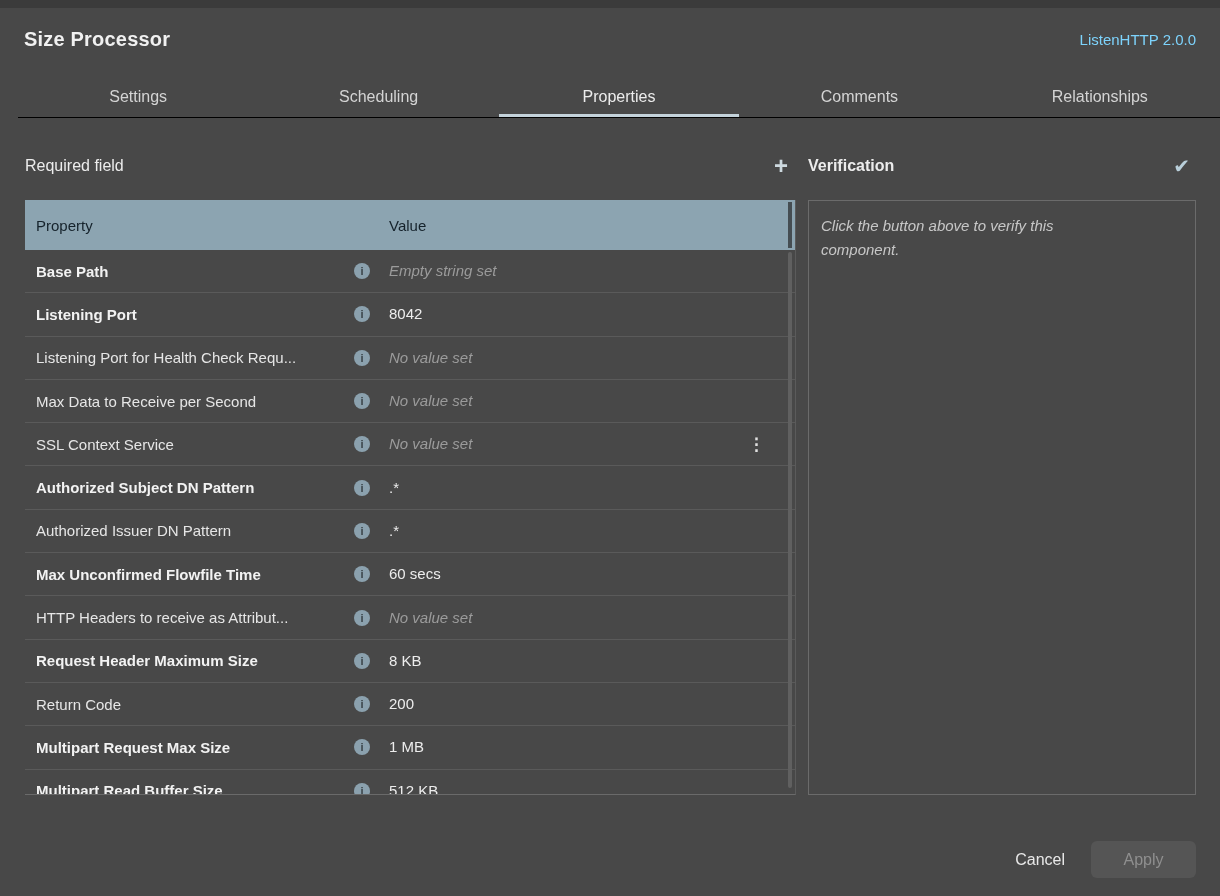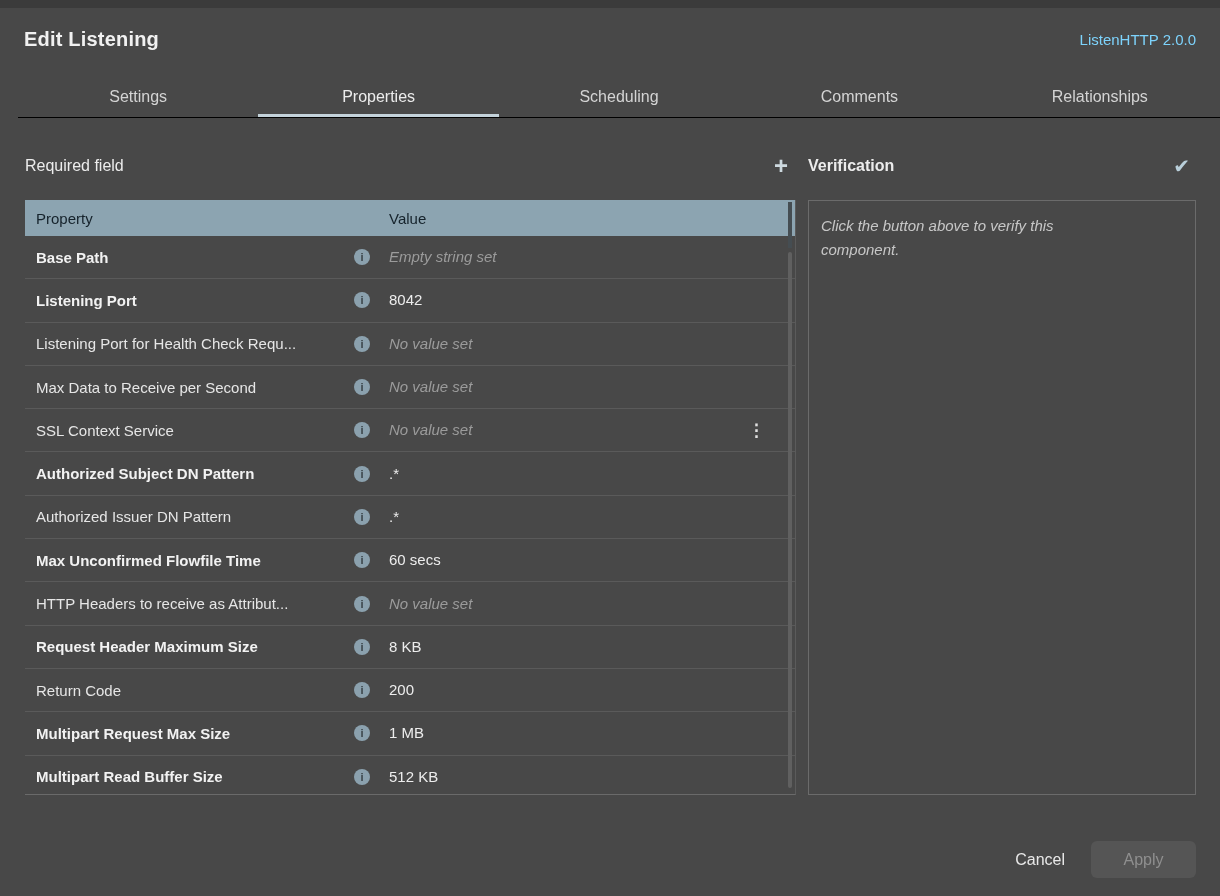--- a/index.html
+++ b/index.html
@@ -75,21 +75,21 @@
   
   .prop-table {
     position: relative;
     width: 771px; height: 595px;
     overflow: hidden;
     border-bottom: 1px solid #6a6a6a;
     border-right: 1px solid #5b5b5b;
   }
   .thead {
     display: flex; align-items: center;
-    height: 36px; background: #8ca4b1;
+    height: 50px; background: #8ca4b1;
     color: #15222b; font-size: 15px; font-weight: 500;
     padding-left: 11px;
   }
   .th-property { width: 353px; }
   .th-value { flex: 1; }
 
   .row {
     display: flex; align-items: center;
     height: 43.3px;
     border-bottom: 1px solid #5a5a5a;
@@ -155,28 +155,28 @@
     font-family: "Liberation Sans", sans-serif; font-size: 16px; text-align: center;
   }
 </style>
 </head>
 <body>
 
 <div class="screen">
   <div class="backdrop-strip"></div>
 
   <div class="dlg-header">
-    <div class="dlg-title">Edit Listening</div>
+    <div class="dlg-title">Size Processor</div>
     <div class="dlg-version">ListenHTTP 2.0.0</div>
   </div>
 
   <div class="tabbar">
     <div class="tab">Settings</div>
+    <div class="tab">Scheduling</div>
     <div class="tab active">Properties</div>
-    <div class="tab">Scheduling</div>
     <div class="tab">Comments</div>
     <div class="tab">Relationships</div>
   </div>
 
   <div class="content">
 
     <div class="left-col">
       <div class="panel-header-row">
         <span class="panel-title">Required field</span>
         <span class="plus-icon">+</span>

